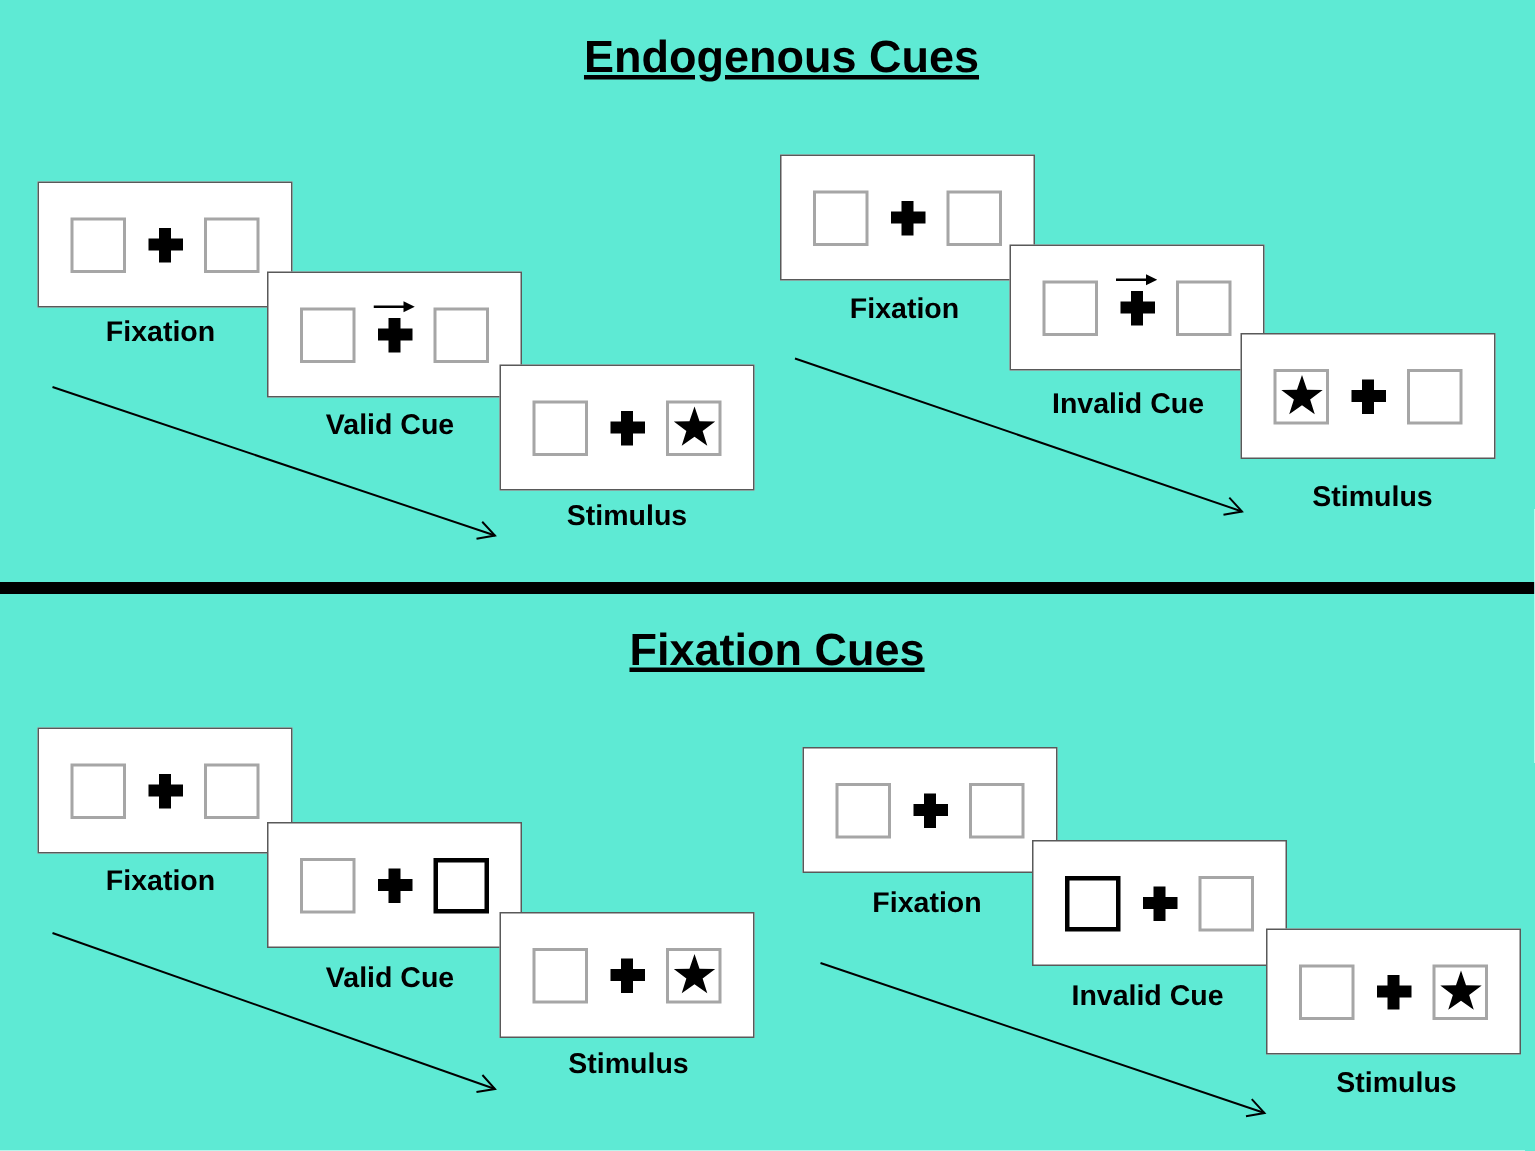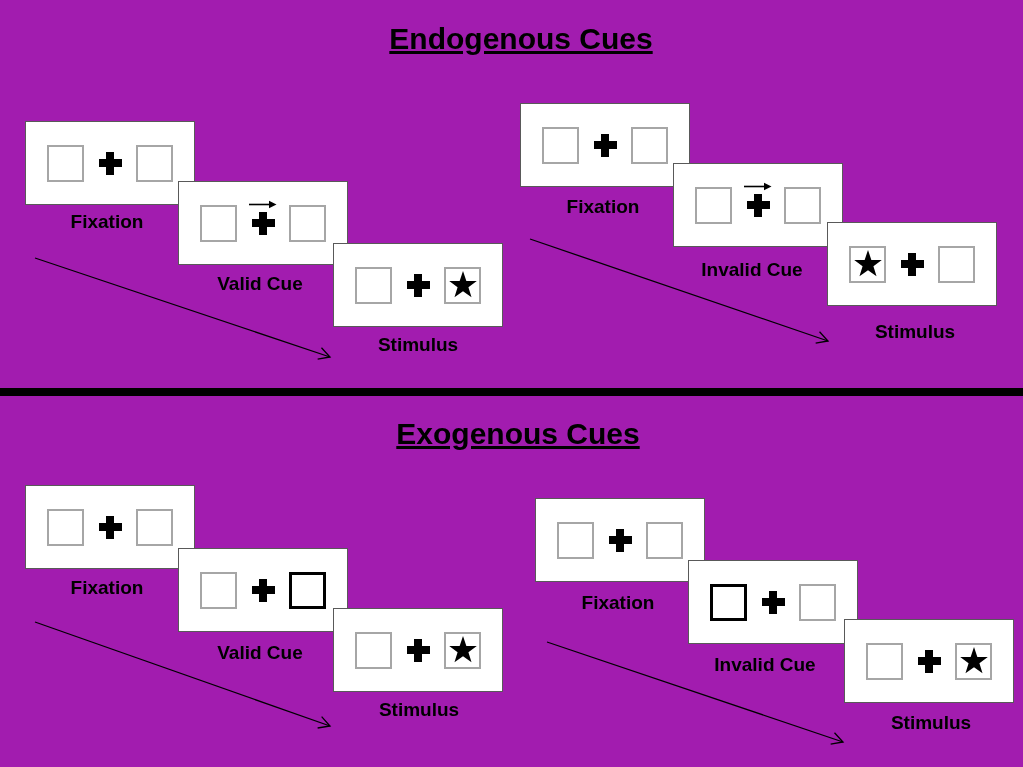--- a/index.html
+++ b/index.html
@@ -1,20 +1,20 @@
 <!DOCTYPE html>
 <html><head>
 <meta charset="utf-8">
 <style>
   html, body { margin: 0; padding: 0; background: #ffffff; }
   #stage {
     position: relative;
     width: 1023px;
     height: 767px;
-    background: #a21caf;
+    background: #5eead4;
     overflow: hidden;
     font-family: "Liberation Sans", sans-serif;
     color: #000;
   }
   .title {
     position: absolute;
     transform: translateX(-50%);
     font-size: 30px;
     font-weight: bold;
     line-height: 1.1;
@@ -110,21 +110,21 @@
 </style>
 </head>
 <body>
 
 <div id="stage">
 
   <div class="title" style="left:521px; top:22px;">Endogenous Cues</div>
 
   <div class="divider"></div>
 
-  <div class="title" style="left:518px; top:417px;">Exogenous Cues</div>
+  <div class="title" style="left:518px; top:417px;">Fixation Cues</div>
 
   <svg id="arrows">
     <defs>
       <marker id="ah" markerWidth="18" markerHeight="18" refX="13" refY="8" orient="auto" markerUnits="userSpaceOnUse">
         <path d="M2 2 L13 8 L2 14" fill="none" stroke="#000" stroke-width="1.3"></path>
       </marker>
     </defs>
     <line x1="35" y1="258" x2="330" y2="357" stroke="#000" stroke-width="1.3" marker-end="url(#ah)"></line>
     <line x1="530" y1="239" x2="828" y2="341" stroke="#000" stroke-width="1.3" marker-end="url(#ah)"></line>
     <line x1="35" y1="622" x2="330" y2="726" stroke="#000" stroke-width="1.3" marker-end="url(#ah)"></line>

